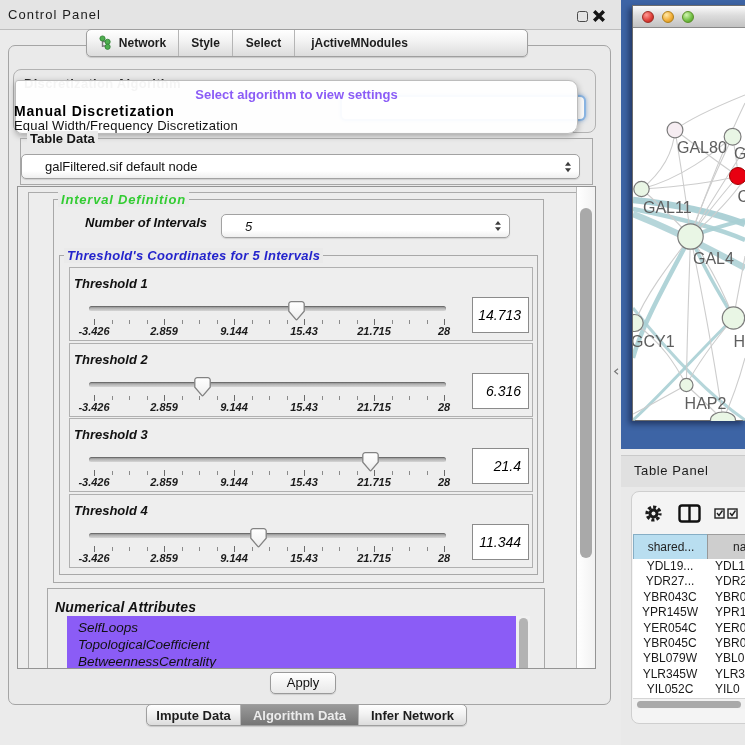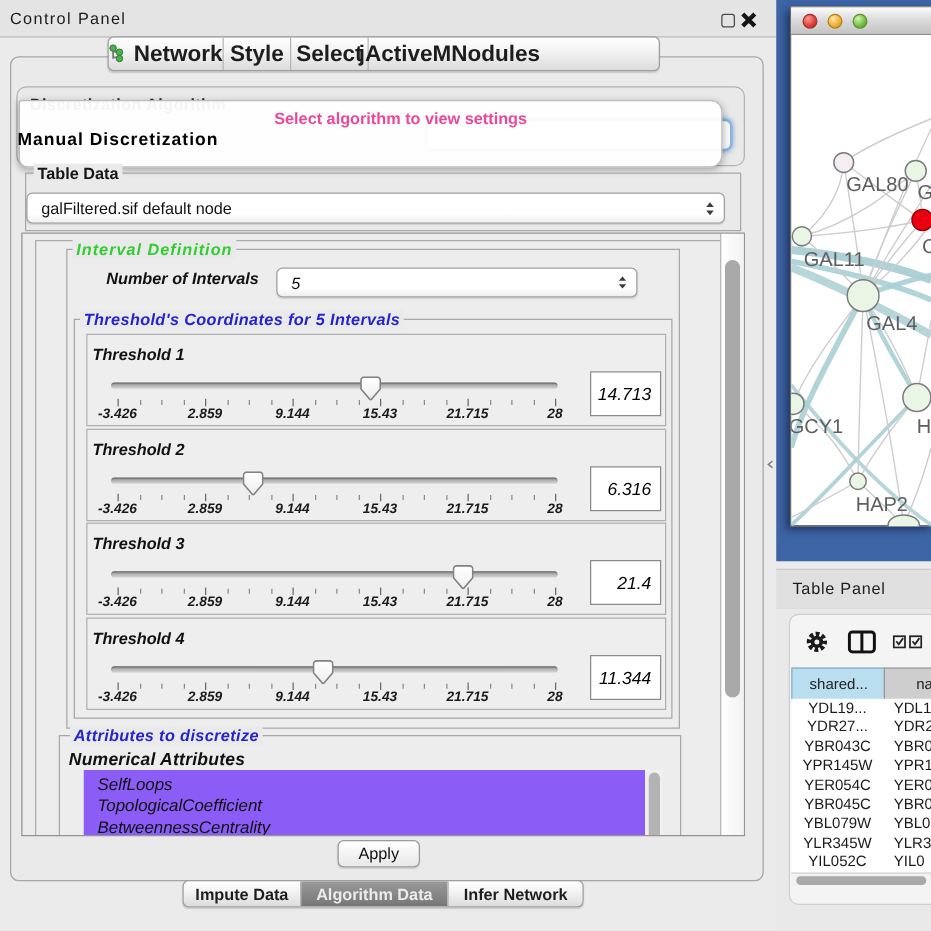--- a/index.html
+++ b/index.html
@@ -8,39 +8,39 @@
   .abs{position:absolute;}
   
   #titlebar{left:0;top:0;width:621px;height:29px;background:#e4e4e4;border-bottom:1px solid #bdbdbd;}
   #titletext{left:8px;top:7px;font-size:13px;letter-spacing:1.1px;color:#1c1c1c;}
   #btn-float{left:577px;top:11px;width:9px;height:9px;border:1.5px solid #4a4a4a;border-radius:2.5px;}
   
   #outer{left:8px;top:45px;width:601px;height:658px;background:#eaeaea;border:1px solid #a5a5a5;border-radius:7px;}
   
   .tabbar{display:flex;border:1px solid #9f9f9f;border-radius:5px;overflow:hidden;
           background:linear-gradient(#ffffff,#f2f2f2 45%,#dcdcdc);box-shadow:0 1px 1px rgba(0,0,0,.15);}
-  .tab{display:flex;align-items:center;justify-content:center;font-size:18px;font-weight:bold;color:#1d1d1d;
+  .tab{display:flex;align-items:center;justify-content:center;font-size:12px;font-weight:bold;color:#1d1d1d;
        border-right:1px solid #b5b5b5;}
   .tab:last-child{border-right:none;}
   .tab.sel{background:linear-gradient(#9a9a9a,#767676);color:#ececec;}
   #toptabs{left:86px;top:29px;width:440px;height:26px;}
   #bottabs{left:146px;top:704px;width:319px;height:20px;}
   #bottabs .tab{font-size:13px;}
   
   .group{border:1px solid #a8a8a8;}
   .gtitle{position:absolute;font-size:13px;font-weight:bold;padding:0 3px;background:#eaeaea;white-space:nowrap;}
   
   .combo{position:absolute;background:linear-gradient(#ffffff,#ffffff 70%,#efefef);border:1px solid #a2a2a2;
          border-radius:5px;font-size:13px;color:#111;display:flex;align-items:center;box-shadow:0 1px 1px rgba(0,0,0,.12);}
-  .combo .txt{padding-left:11px;}
+  .combo .txt{padding-left:11px;margin-left:12px;}
   .combo svg{position:absolute;right:7px;top:50%;transform:translateY(-50%);}
   
   #popup{left:15px;top:80px;width:561px;height:52px;background:rgba(255,255,255,.95);border:1px solid #bcbcbc;
          border-radius:3px 9px 10px 7px;box-shadow:0 2px 6px rgba(0,0,0,.3);}
-  #popup .ph{position:absolute;left:0;top:6px;width:100%;text-align:center;font-size:13px;font-weight:bold;color:#ec4899;margin-left:24px;}
+  #popup .ph{position:absolute;left:0;top:6px;width:100%;text-align:center;font-size:13px;font-weight:bold;color:#8b5cf6;}
   #popup .it1{position:absolute;left:-2px;letter-spacing:.8px;top:21.5px;font-size:14px;font-weight:bold;color:#000;}
   #popup .it2{position:absolute;left:-2px;top:36.5px;letter-spacing:.2px;font-size:13px;color:#111;}
   
   #scrollpane{left:17px;top:186px;width:577px;height:481px;border:1px solid #949494;background:#ececec;overflow:hidden;}
   #form{position:absolute;left:10px;top:5px;width:547px;height:520px;border:1px solid #ababab;background:#ededed;font-style:italic;}
   
   .thr{position:absolute;left:40px;width:462px;height:72px;border:1px solid #b0b0b0;background:#eeeeee;}
   .thr .tl{position:absolute;left:4px;top:8px;font-size:13px;font-weight:bold;color:#111;}
   .track{position:absolute;left:19px;top:38px;width:357px;height:5px;border-radius:3px;
          background:linear-gradient(#8e8e8e,#b9b9b9 55%,#d6d6d6);box-shadow:inset 0 1px 1px rgba(0,0,0,.3);}
@@ -105,20 +105,21 @@
 </div>
 
 <div class="abs" style="left:13px;top:69px;width:581px;height:62px;border:1px solid #b2b2b2;border-radius:8px;background:#e9e9e9"></div>
 <div class="abs" style="left:24px;top:76px;font-size:13px;font-weight:bold;letter-spacing:.3px;color:#2a2a2a">Discretization Algorithm</div>
 
 <div class="abs" style="left:340px;top:95px;width:242px;height:22px;border:2.5px solid rgba(116,167,221,.85);border-radius:6px;background:#fafafa;box-shadow:0 0 4px rgba(70,130,200,.6);"></div>
 
 <div id="popup" class="abs">
   <div class="ph">Select algorithm to view settings</div>
   <div class="it1">Manual Discretization</div>
+  <div class="it2">Equal Width/Frequency Discretization</div>
 </div>
 
 <div class="abs group" style="left:20px;top:138px;width:571px;height:45px"></div>
 <div class="gtitle" style="left:27px;top:131px;font-weight:600;color:#151515">Table Data</div>
 <div class="combo" style="left:21px;top:154px;width:557px;height:23px">
   <span class="txt">galFiltered.sif default node</span>
   <svg width="8" height="12" viewBox="0 0 9 14">
     <path d="M4.5 1 L8 5.4 H1 Z" fill="#3c3c3c"></path>
       <path d="M4.5 13 L1 8.6 H8 Z" fill="#3c3c3c"></path>
   </svg>
@@ -320,21 +321,20 @@
           <span style="left:94.0px">2.859</span>
           <span style="left:164.0px">9.144</span>
           <span style="left:234.0px">15.43</span>
           <span style="left:304.0px">21.715</span>
           <span style="left:374.0px">28</span>
         </div>
       <div class="vbox">11.344</div>
     </div>
 
     <div class="abs group" style="left:18px;top:395px;width:496px;height:125px"></div>
-    <div class="gtitle" style="left:27px;top:388px;color:#2424cc;letter-spacing:.3px">Attributes to discretize</div>
     <div class="abs" style="left:26px;top:406px;font-size:14px;font-weight:bold;color:#111;letter-spacing:.2px">Numerical Attributes</div>
     <div class="abs" style="left:38px;top:423px;width:449px;height:97px;background:#8b5cf6">
       <div id="numlist" style="padding:3px 0 0 11px">SelfLoops<br>TopologicalCoefficient<br>BetweennessCentrality<br>NeighborhoodConnectivity</div>
       <div class="abs" style="left:449px;top:0;width:14px;height:97px;background:#f0f0f0"></div>
       <div class="abs" style="left:452px;top:2px;width:9px;height:95px;background:#b3b3b3;border-radius:5px"></div>
     </div>
   </div>
 
   <div class="abs" style="left:558px;top:0;width:19px;height:481px;background:linear-gradient(90deg,#ffffff,#f1f1f1);border-left:1px solid #b9b9b9"></div>
   <div class="abs" style="left:562px;top:21px;width:12px;height:350px;background:#a9a9a9;border-radius:6px"></div>

